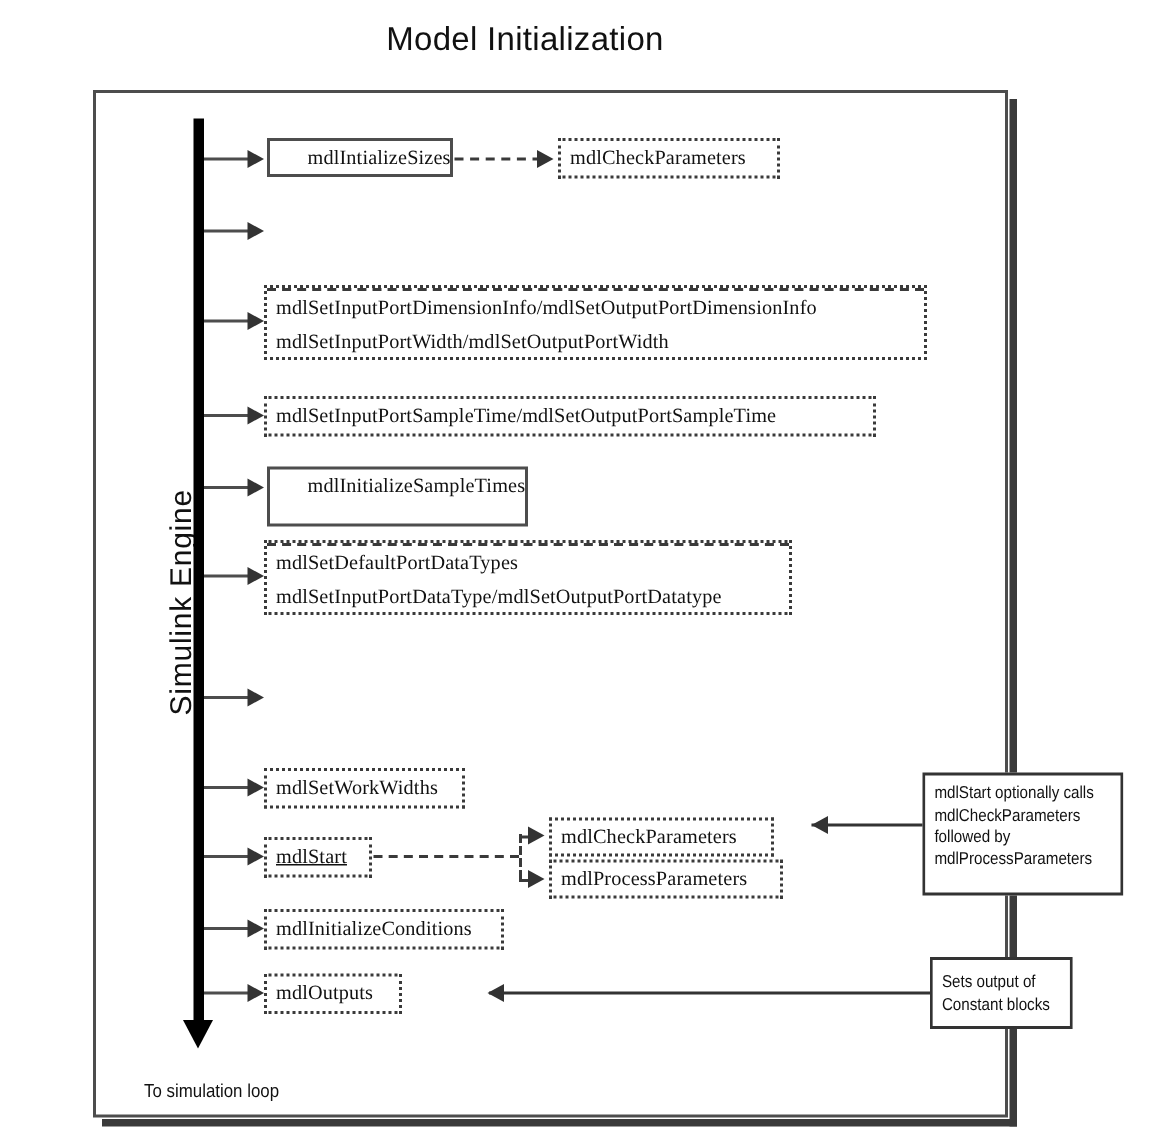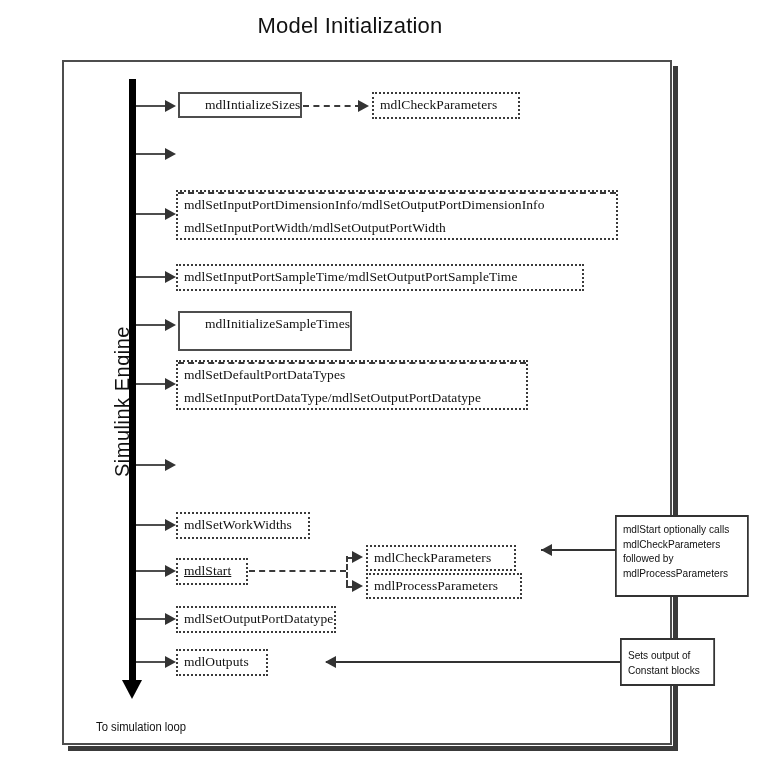--- a/index.html
+++ b/index.html
@@ -271,21 +271,21 @@
   <div class="node dashed" style="left:366px; top:545px; width:150px; height:26px;">
     <div class="row" style="height:22px;">mdlCheckParameters</div>
   </div>
   <div class="node dashed" style="left:366px; top:573px; width:156px; height:26px;">
     <div class="row" style="height:22px;">mdlProcessParameters</div>
   </div>
 
   <div class="conn" style="left:136px; top:618px; width:31px;"></div>
   <div class="conn-head" style="left:165px; top:613px;"></div>
   <div class="node dashed" style="left:176px; top:606px; width:160px; height:27px;">
-    <div class="row" style="height:23px;">mdlSetOutputPortDatatype</div>
+    <div class="row" style="height:23px;">mdlInitializeConditions</div>
   </div>
 
   <div class="conn" style="left:136px; top:661px; width:31px;"></div>
   <div class="conn-head" style="left:165px; top:656px;"></div>
   <div class="node dashed" style="left:176px; top:649px; width:92px; height:27px;">
     <div class="row" style="height:23px;">mdlOutputs</div>
   </div>
 
   <div class="callout-line" style="left:541px; top:549px; width:76px;"></div>
   <div class="callout-head" style="left:541px; top:544px;"></div>

